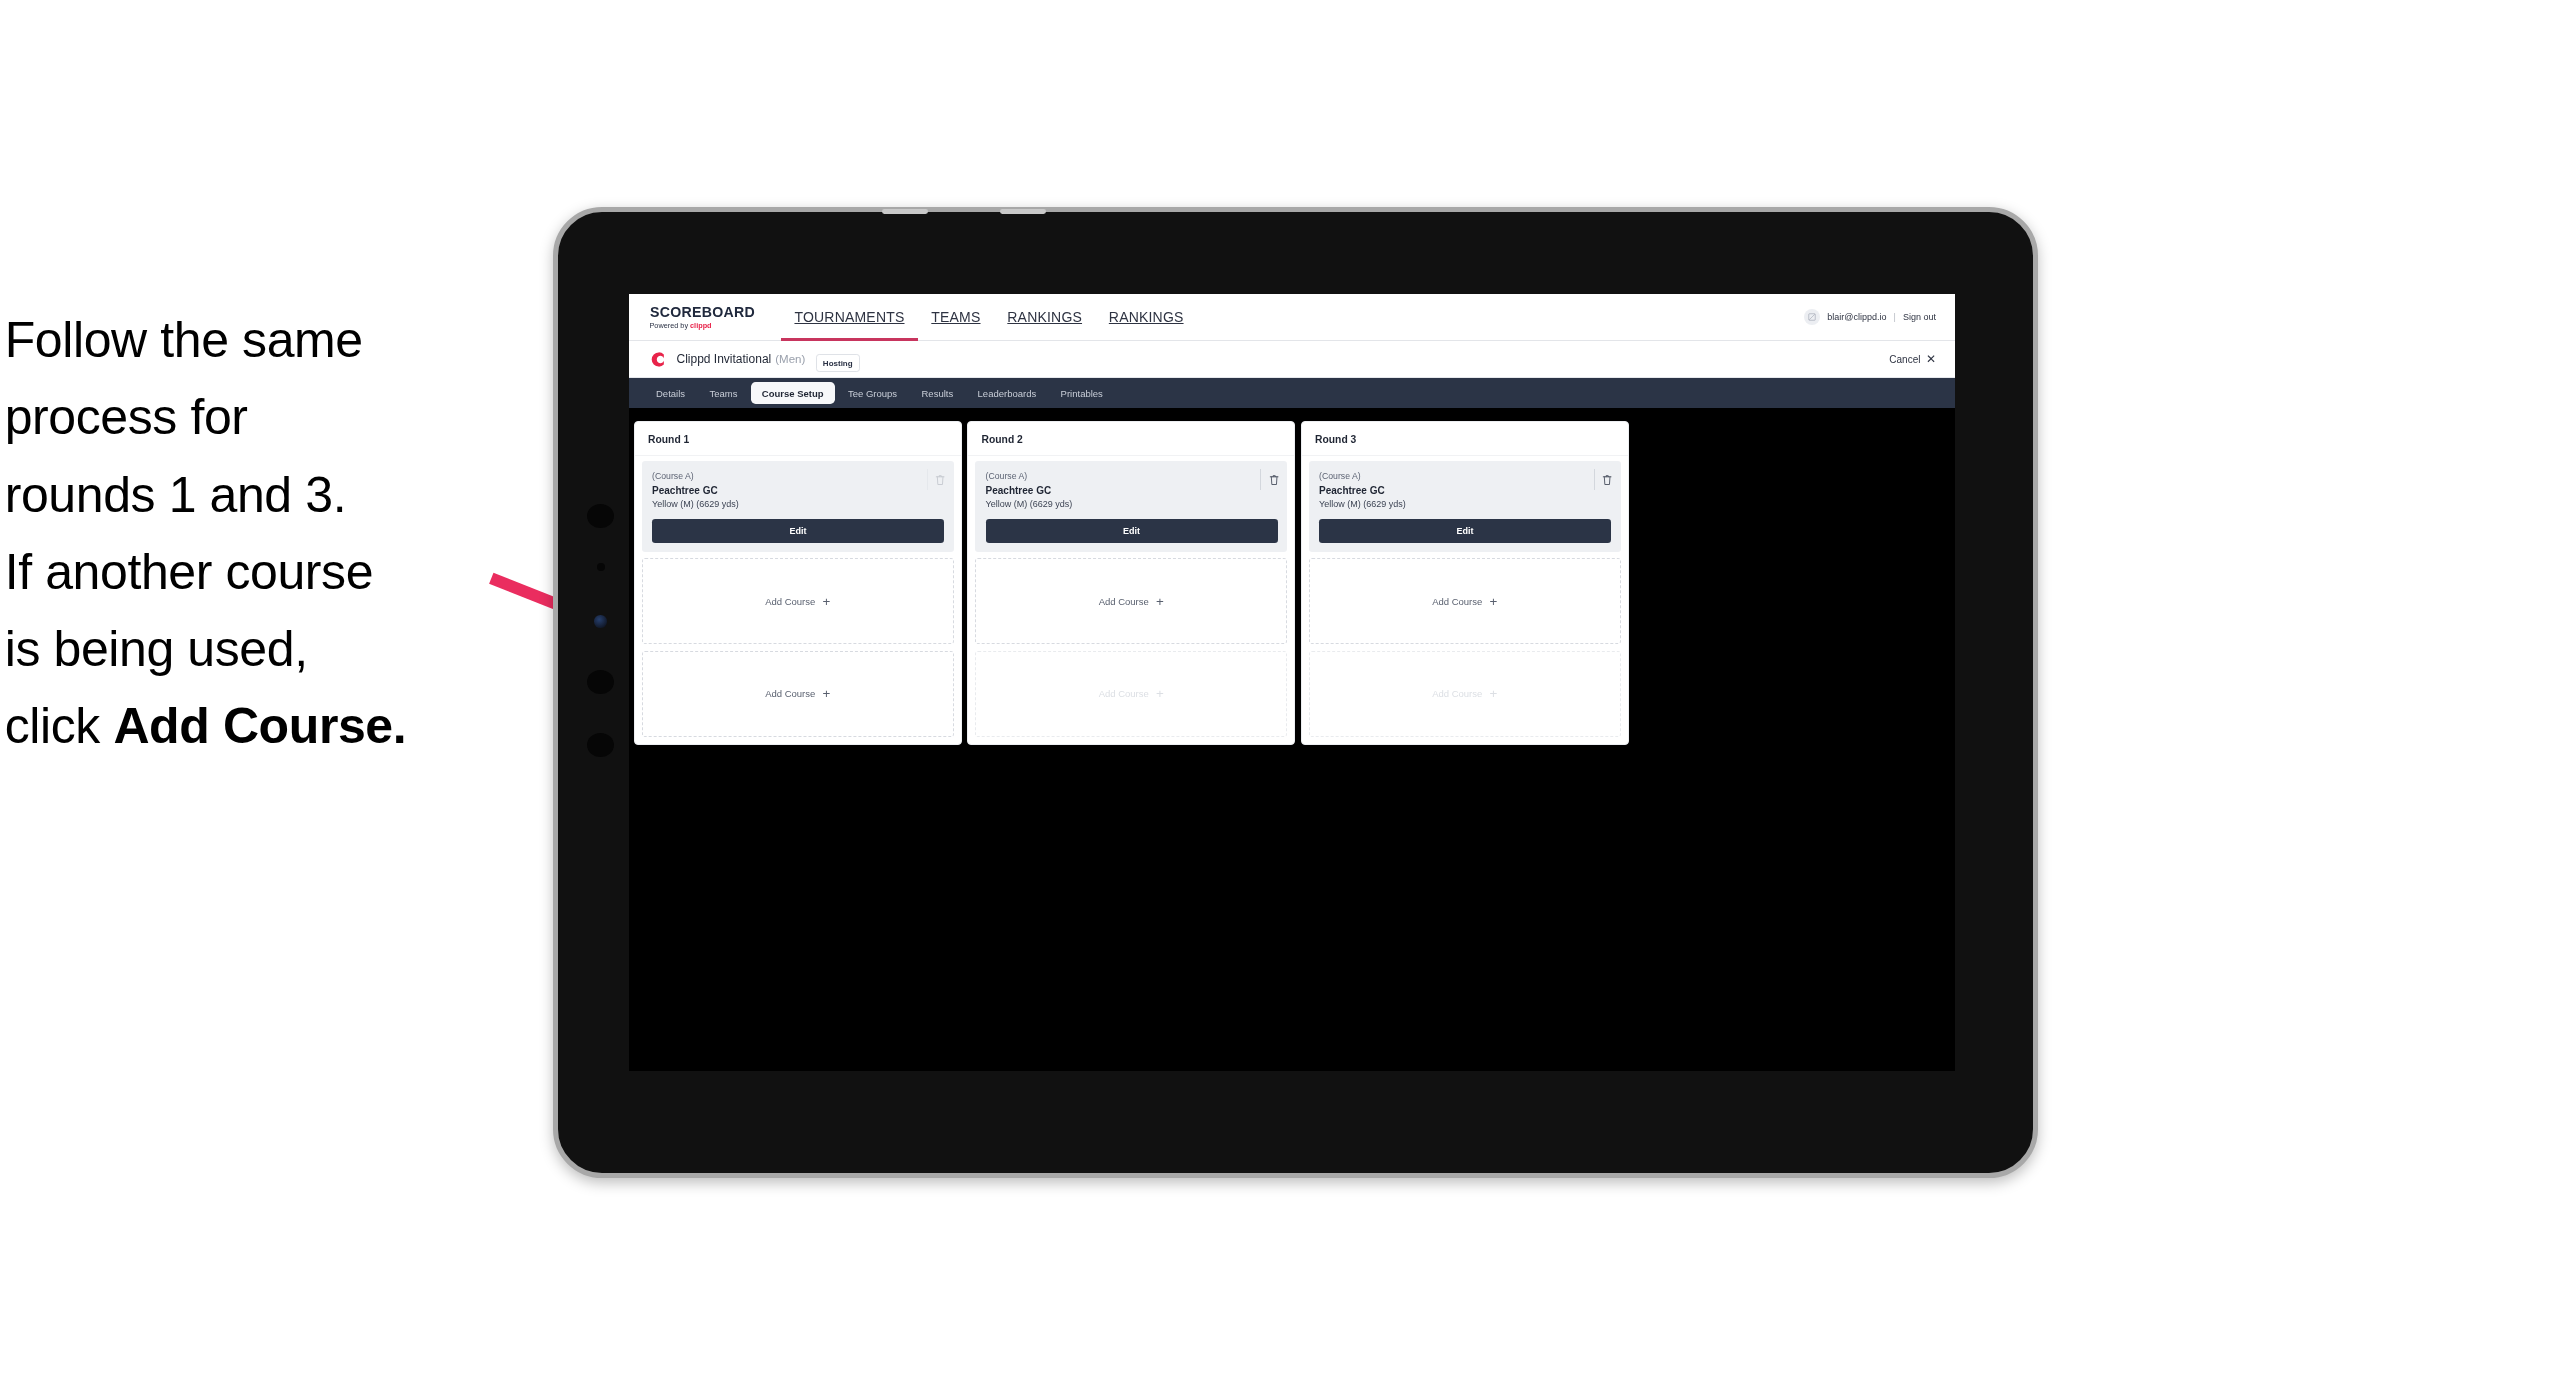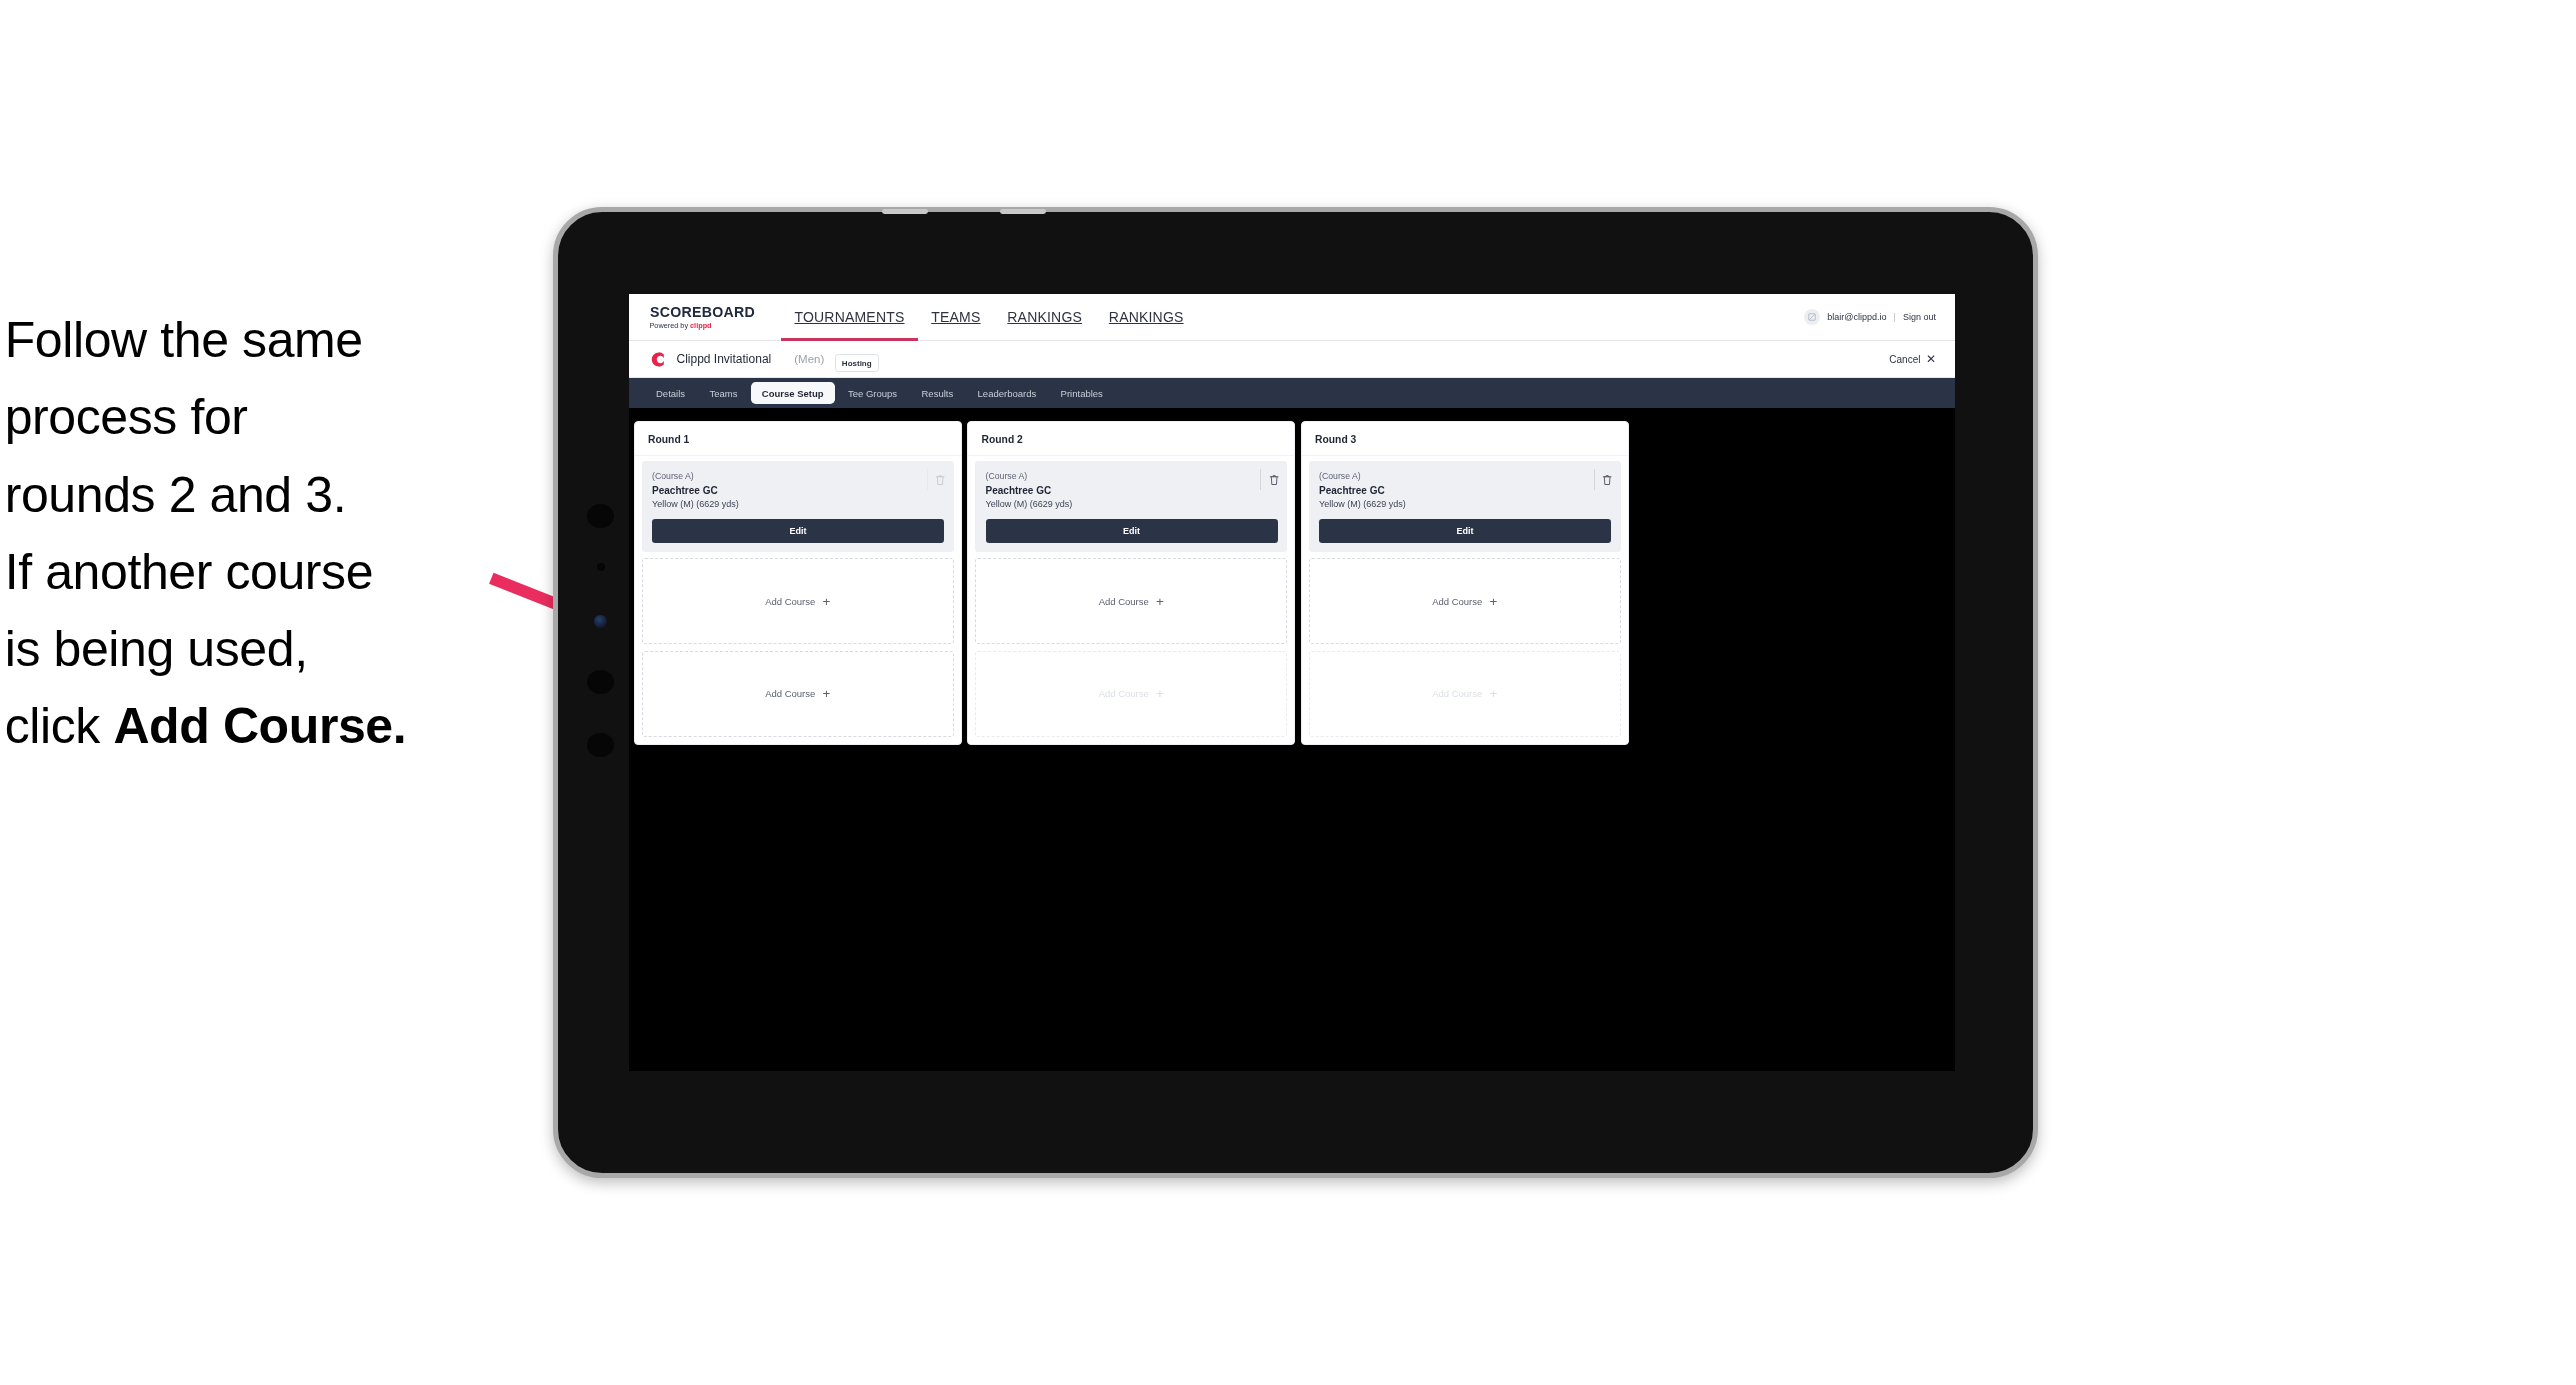--- a/index.html
+++ b/index.html
@@ -118,21 +118,21 @@
   
   .titlerow{
     height:36px;background:#ffffff;display:flex;align-items:center;
     padding:0 19px;border-bottom:0.8px solid #e6e8ec;position:relative;text-align:center;
   }
   .c-logo{
     width:19px;height:19px;margin-right:9.5px;position:relative;flex:none;
   }
   .c-logo svg{display:block;}
   .tname{font-size:12px;color:#1f2533;}
-  .tgender{font-size:11.5px;color:#9aa0ac;margin-left:23px;}
+  .tgender{font-size:11.5px;color:#9aa0ac;margin-left:4px;}
   .hosting{
     margin-left:10.3px;
     font-size:8px;font-weight:bold;color:#2b3245;
     border:0.8px solid #dfe2e7;border-radius:3.2px;
     padding:3.2px 6.3px;background:#fff;
     cursor:pointer;
     margin-top:8px;
   }
   .cancel{
     margin-left:auto;display:flex;align-items:center;gap:5.5px;
@@ -210,21 +210,21 @@
   .add-slot .plus{font-size:13.4px;color:#585f6e;line-height:1;font-weight:300;}
   .add-slot.dim .lbl,.add-slot.dim .plus{color:#dcdfe4;}
   .add-slot.dim{border-color:#e9ebee;}
 </style>
 </head>
 <body>
 
 <div id="caption">
   <div>Follow the same</div>
   <div>process for</div>
-  <div>rounds 2 and 3.</div>
+  <div>rounds 1 and 3.</div>
   <div>If another course</div>
   <div>is being used,</div>
   <div><span>click </span><span class="bold">Add Course.</span></div>
 </div>
 
 <svg id="arrow" viewBox="0 0 420 220">
   <line x1="32" y1="42" x2="330" y2="160" stroke="#ea2d5f" stroke-width="15" stroke-linecap="butt"></line>
   <polygon points="372,172 298,118 300,195" fill="#ea2d5f"></polygon>
 </svg>
 

